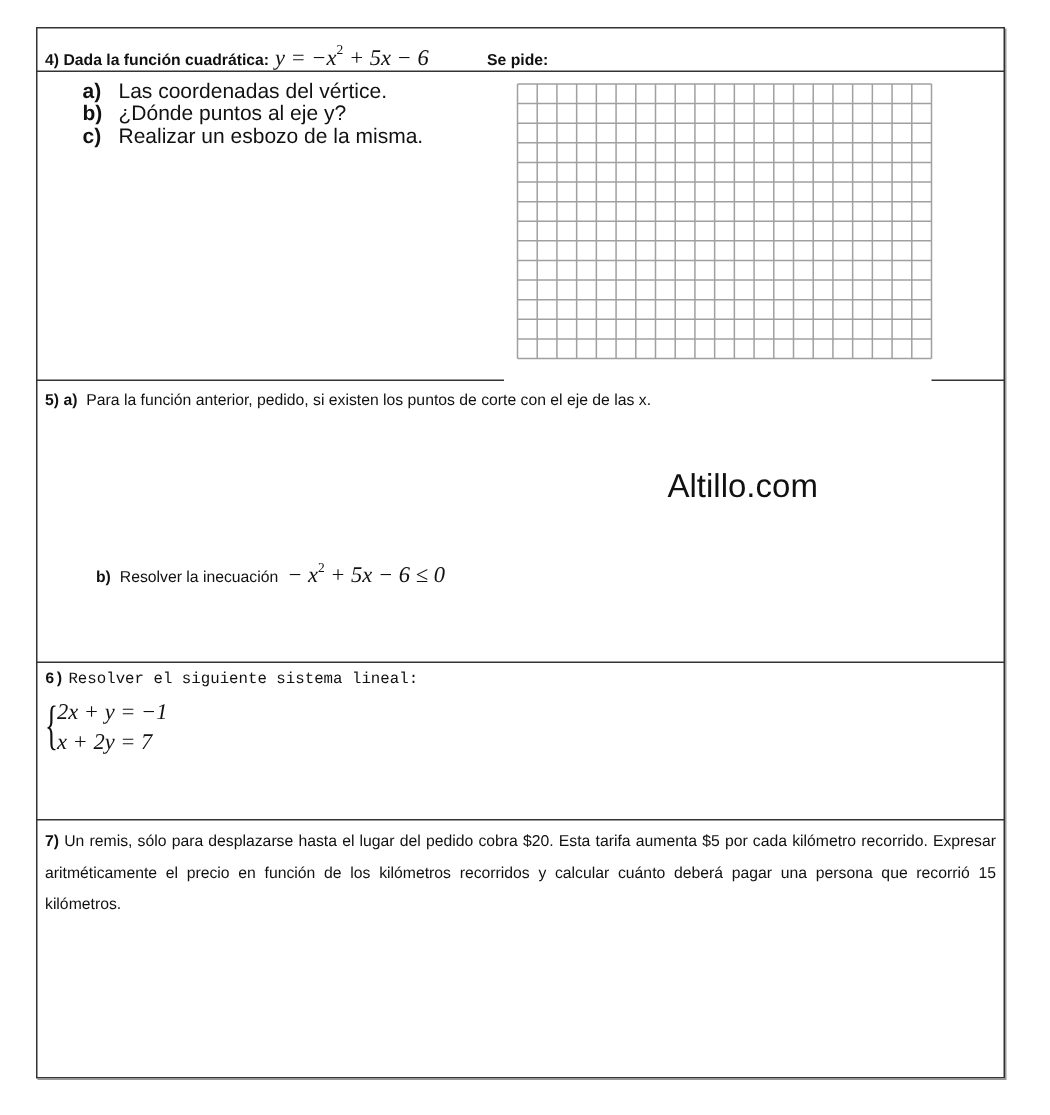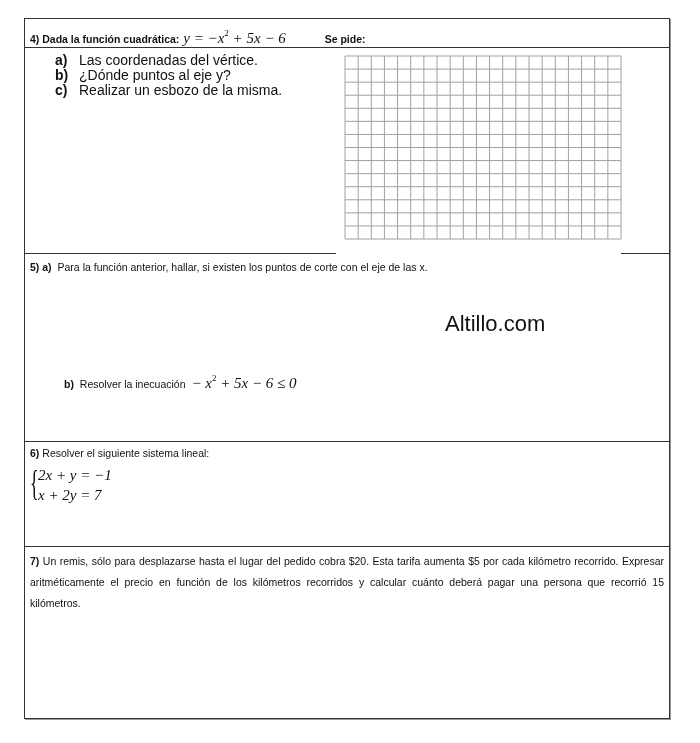--- a/index.html
+++ b/index.html
@@ -88,32 +88,32 @@
     <line x1="1" x2="277" y1="131.71428571428572" y2="131.71428571428572" stroke="#a0a0a0" stroke-width="1"></line>
     <line x1="1" x2="277" y1="144.78571428571428" y2="144.78571428571428" stroke="#a0a0a0" stroke-width="1"></line>
     <line x1="1" x2="277" y1="157.85714285714286" y2="157.85714285714286" stroke="#a0a0a0" stroke-width="1"></line>
     <line x1="1" x2="277" y1="170.92857142857142" y2="170.92857142857142" stroke="#a0a0a0" stroke-width="1"></line>
     <line x1="1" x2="277" y1="184" y2="184" stroke="#a0a0a0" stroke-width="1"></line>
   </svg>
 
 <div class="txt" style="left:30px; top:261px;">
   <span class="b">5)</span>
   <span class="b">a)</span>
-  <span style="margin-left:3px;">Para la función anterior, hallar, si existen los puntos de corte con el eje de las x.</span>
+  <span style="margin-left:3px;">Para la función anterior, pedido, si existen los puntos de corte con el eje de las x.</span>
 </div>
 
 <div class="watermark">Altillo.com</div>
 
 <div class="txt" style="left:64px; top:372px;">
   <span class="b">b)</span>
   <span style="margin-left:3px;">Resolver la inecuación</span>
   <span class="math" style="margin-left:3px;"><span>− x</span><sup class="up">2</sup><span> + 5x − 6 ≤ 0</span></span>
 </div>
 
-<div class="txt" style="left:30px; top:447px;">
+<div class="txt" style="left:30px; top:447px;font-family:Liberation Mono, monospace;">
   <span class="b">6)</span><span style="margin-left:3px;">Resolver el siguiente sistema lineal:</span>
 </div>
 <div class="system">
   <span class="brace">{</span>
   <div class="eq">2x + y = −1</div>
   <div class="eq">x + 2y = 7</div>
 </div>
 
 <div class="para">
   <span class="b">7)</span> <span>Un remis, sólo para desplazarse hasta el lugar del pedido cobra $20. Esta tarifa aumenta $5 por cada kilómetro recorrido. Expresar aritméticamente el precio en función de los kilómetros recorridos y calcular cuánto deberá pagar una persona que recorrió 15 kilómetros.</span>

